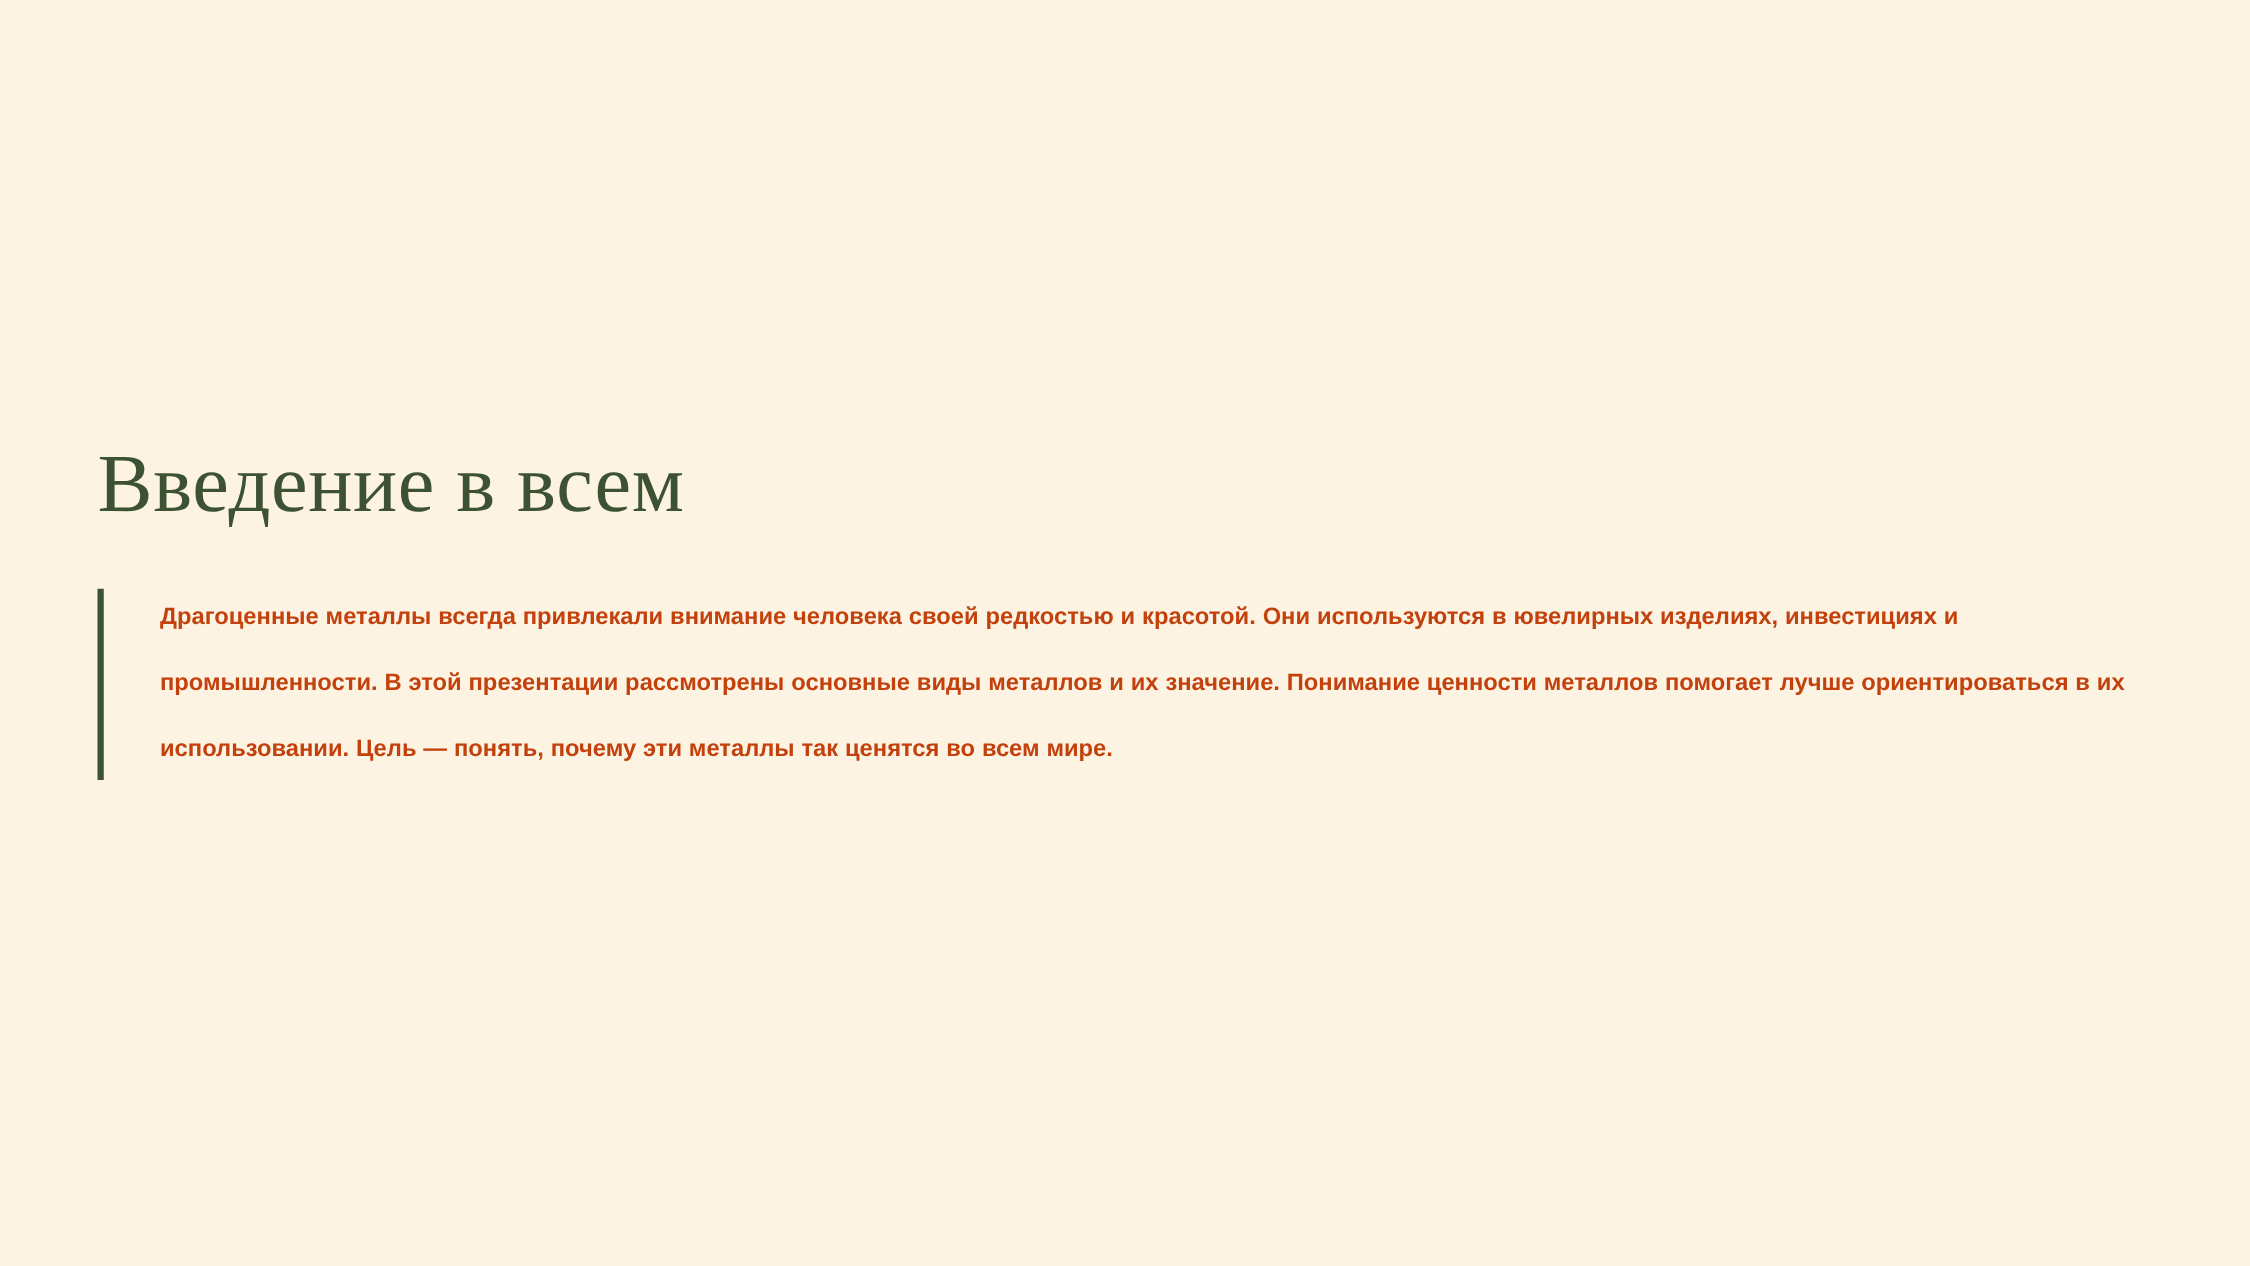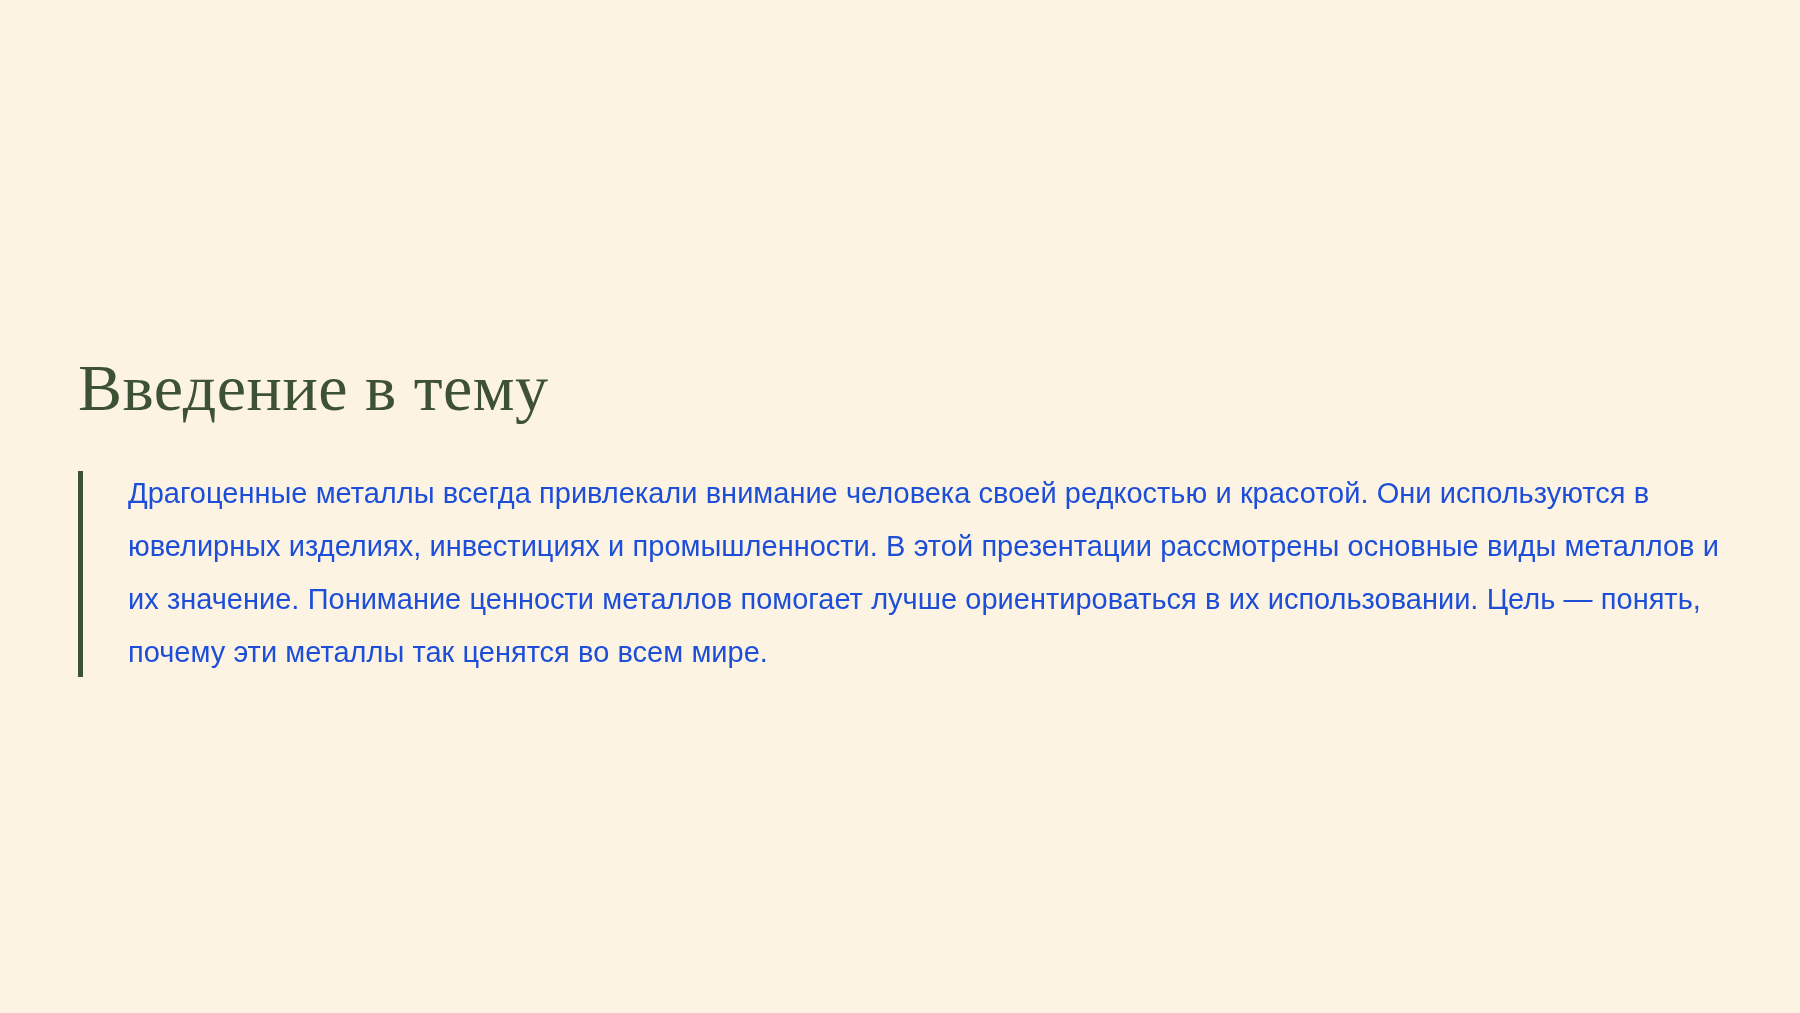--- a/index.html
+++ b/index.html
@@ -55,37 +55,37 @@
     top: 4px;
     bottom: 2px;
     width: 5px;
     background: #3d5233;
     border-radius: 0;
   }
 
   .body-text {
     margin: 0;
     font-family: "Liberation Sans", sans-serif;
-    font-size: 29px;
+    font-size: 19px;
     line-height: 53px;
-    font-weight: 400;
-    color: #1d4ed8;
+    font-weight: 700;
+    color: #c2410c;
     max-width: 1610px;
     text-align: left;
     word-spacing: 0.2px;
   }
 </style>
 </head>
 <body>
 
 <div class="slide">
 
   <div class="slide-content">
 
-    <h1 class="slide-title">Введение в тему</h1>
+    <h1 class="slide-title">Введение в всем</h1>
 
     <div class="body-block">
       <span class="accent-bar"></span>
       <p class="body-text">Драгоценные металлы всегда привлекали внимание человека своей редкостью и красотой. Они используются в ювелирных изделиях, инвестициях и промышленности. В этой презентации рассмотрены основные виды металлов и их значение. Понимание ценности металлов помогает лучше ориентироваться в их использовании. Цель — понять, почему эти металлы так ценятся во всем мире.</p>
     </div>
 
   </div>
 
 </div>
 

